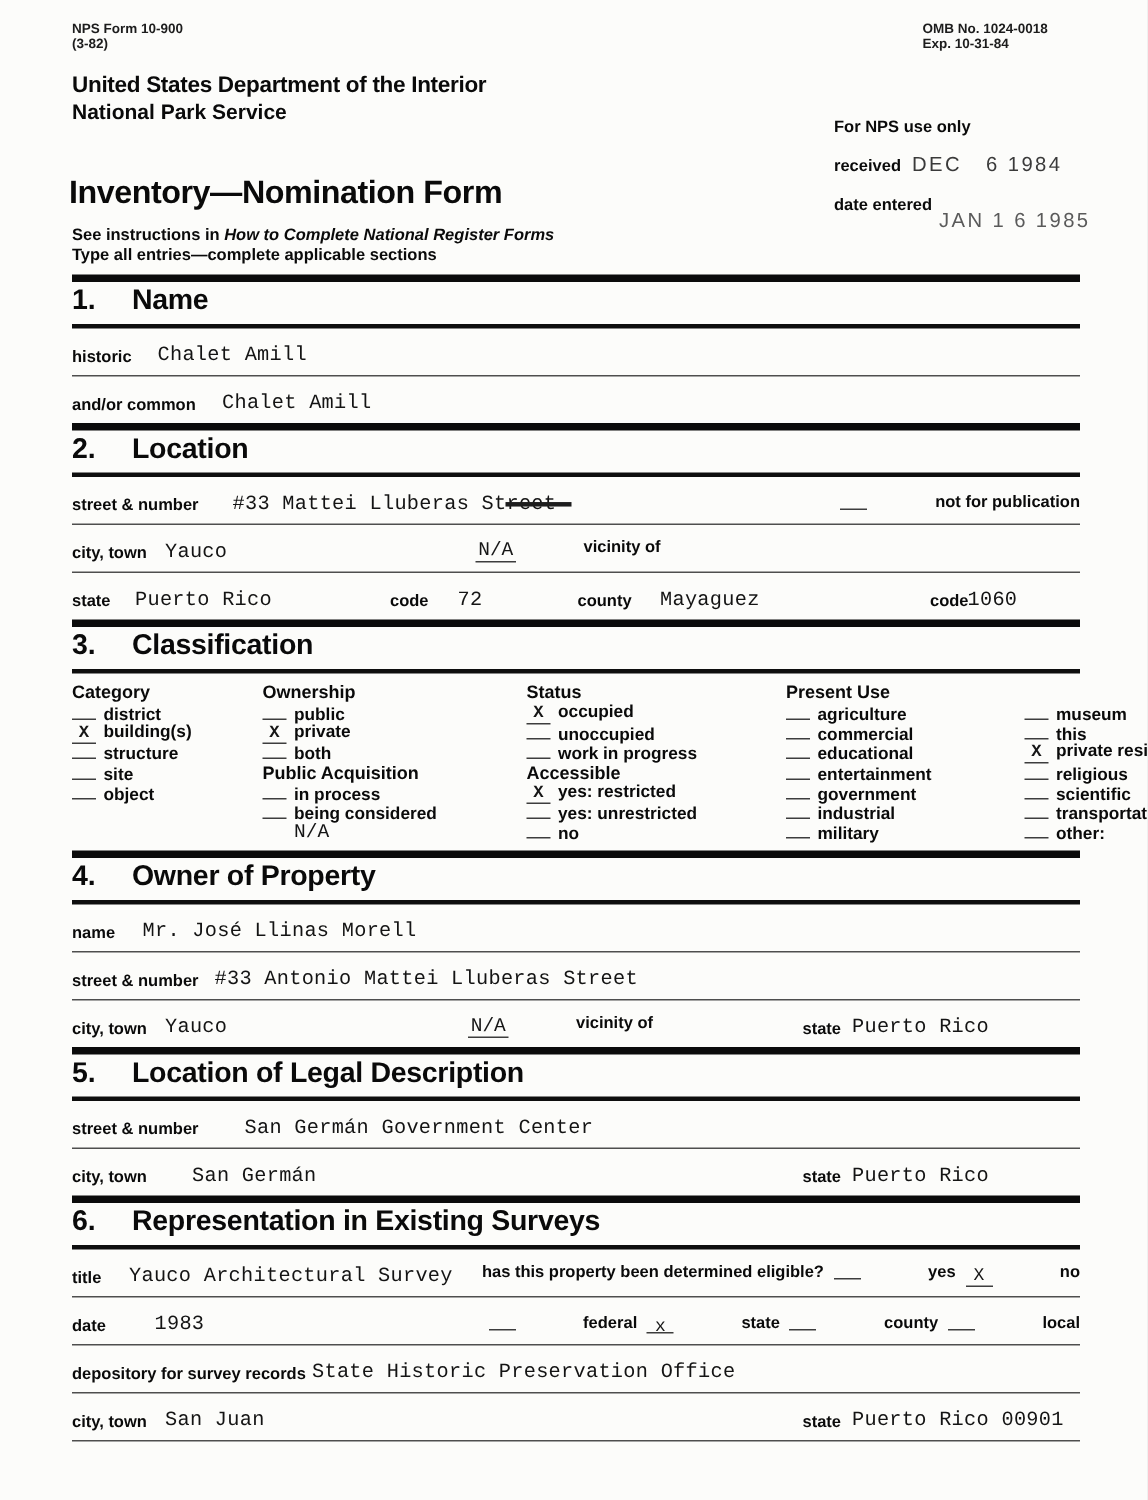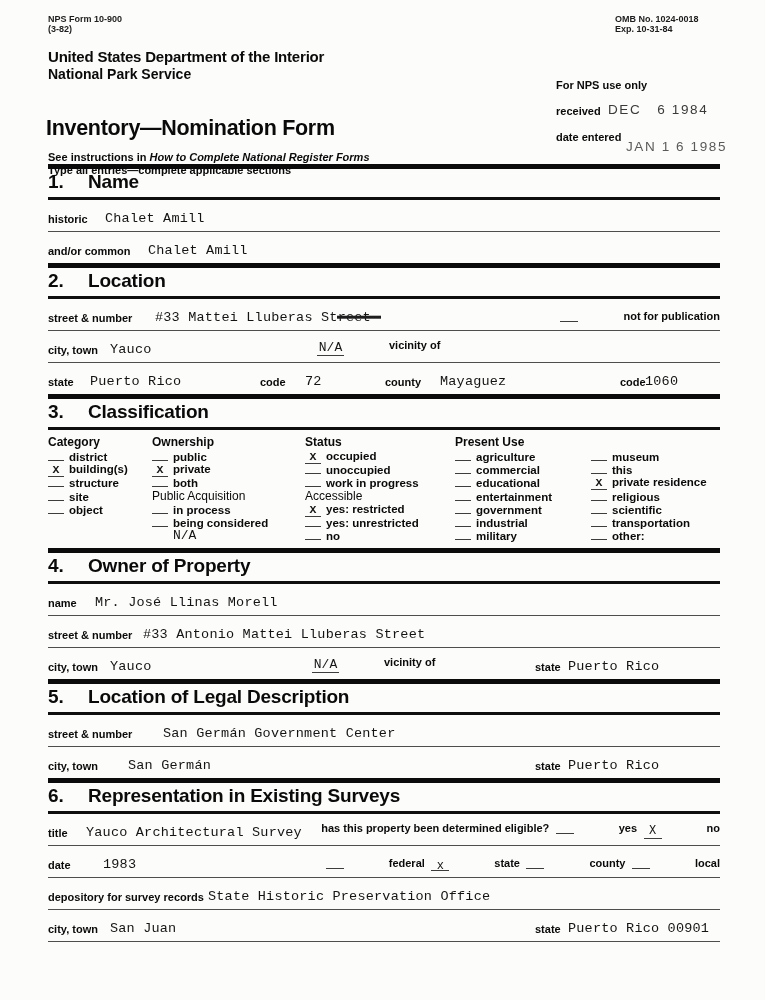--- a/index.html
+++ b/index.html
@@ -1,21 +1,21 @@
 <!DOCTYPE html>
 <html><head>
 <meta charset="utf-8">
 <style>
   html,body{margin:0;padding:0;background:#e8e8e6;}
   #page{position:relative;width:765px;height:1000px;background:#fcfcfa;overflow:hidden;
         font-family:"Liberation Sans",sans-serif;color:#0a0a0a;}
   #content{position:absolute;left:48px;top:0;width:672px;}
 
   
-  #hdr{position:relative;height:164px;}
+  #hdr{position:relative;height:183px;}
   .meta{position:absolute;font-size:9px;font-weight:700;line-height:10px;color:#1c1c1c;}
   .dept{position:absolute;left:0;top:48px;font-size:15px;font-weight:800;letter-spacing:-0.2px;}
   .agency{position:absolute;left:0;top:66px;font-size:14px;font-weight:800;}
   .bigtitle{position:absolute;left:-2px;font-size:21.5px;font-weight:800;letter-spacing:-0.3px;}
   .instr{position:absolute;left:0;font-size:11px;font-weight:700;}
   .instr i{font-weight:700;}
   .npslabel{position:absolute;left:508px;font-size:11px;font-weight:800;}
   .stamp{position:absolute;font-family:"Liberation Sans",sans-serif;color:#3a3a3a;
          font-size:13.5px;letter-spacing:1.6px;white-space:pre;}
   .stamp2{color:#5a5a5a;}
@@ -43,28 +43,28 @@
   
   .mk{display:inline-block;width:18px;height:12px;vertical-align:-2px;margin:0 5px 0 2px;
       border-bottom:1.3px solid #3d3d3d;text-align:center;}
   .mk i{font-style:normal;display:block;font-family:"Liberation Mono",monospace;
         font-size:12px;line-height:11px;color:#161616;}
   .mk.wide{width:27px;}
   .mk.wide i{font-size:13px;line-height:9px;}
   .mk.low i{line-height:17px;}
 
   
-  .cgrid{display:flex;padding:5px 0 6px;}
+  .cgrid{display:flex;padding:5px 0 6px;gap:23px;}
   .ccol{flex:0 0 auto;}
   .c1{width:104px;} .c2{width:153px;} .c3{width:150px;} .c4{width:136px;} .c5{width:129px;}
   .chead{font-size:12px;font-weight:800;height:15px;line-height:15px;}
   .citem{height:13.2px;line-height:13.2px;white-space:nowrap;font-size:11.5px;font-weight:700;}
   .citem .mk{width:16px;height:10px;margin:0 5px 0 0;vertical-align:0px;}
   .citem .mk i{font-size:11.5px;line-height:8px;}
-  .csub{height:13.2px;line-height:13.2px;font-size:12px;font-weight:400;white-space:nowrap;}
+  .csub{height:13.2px;line-height:13.2px;font-size:12px;font-weight:700;white-space:nowrap;}
   .cna{font-family:"Liberation Mono",monospace;font-size:13px;font-weight:400;
        margin-left:21px;color:#141414;}
 </style>
 </head>
 <body>
 
 <div id="page">
 <div id="content">
 
   <div id="hdr">

